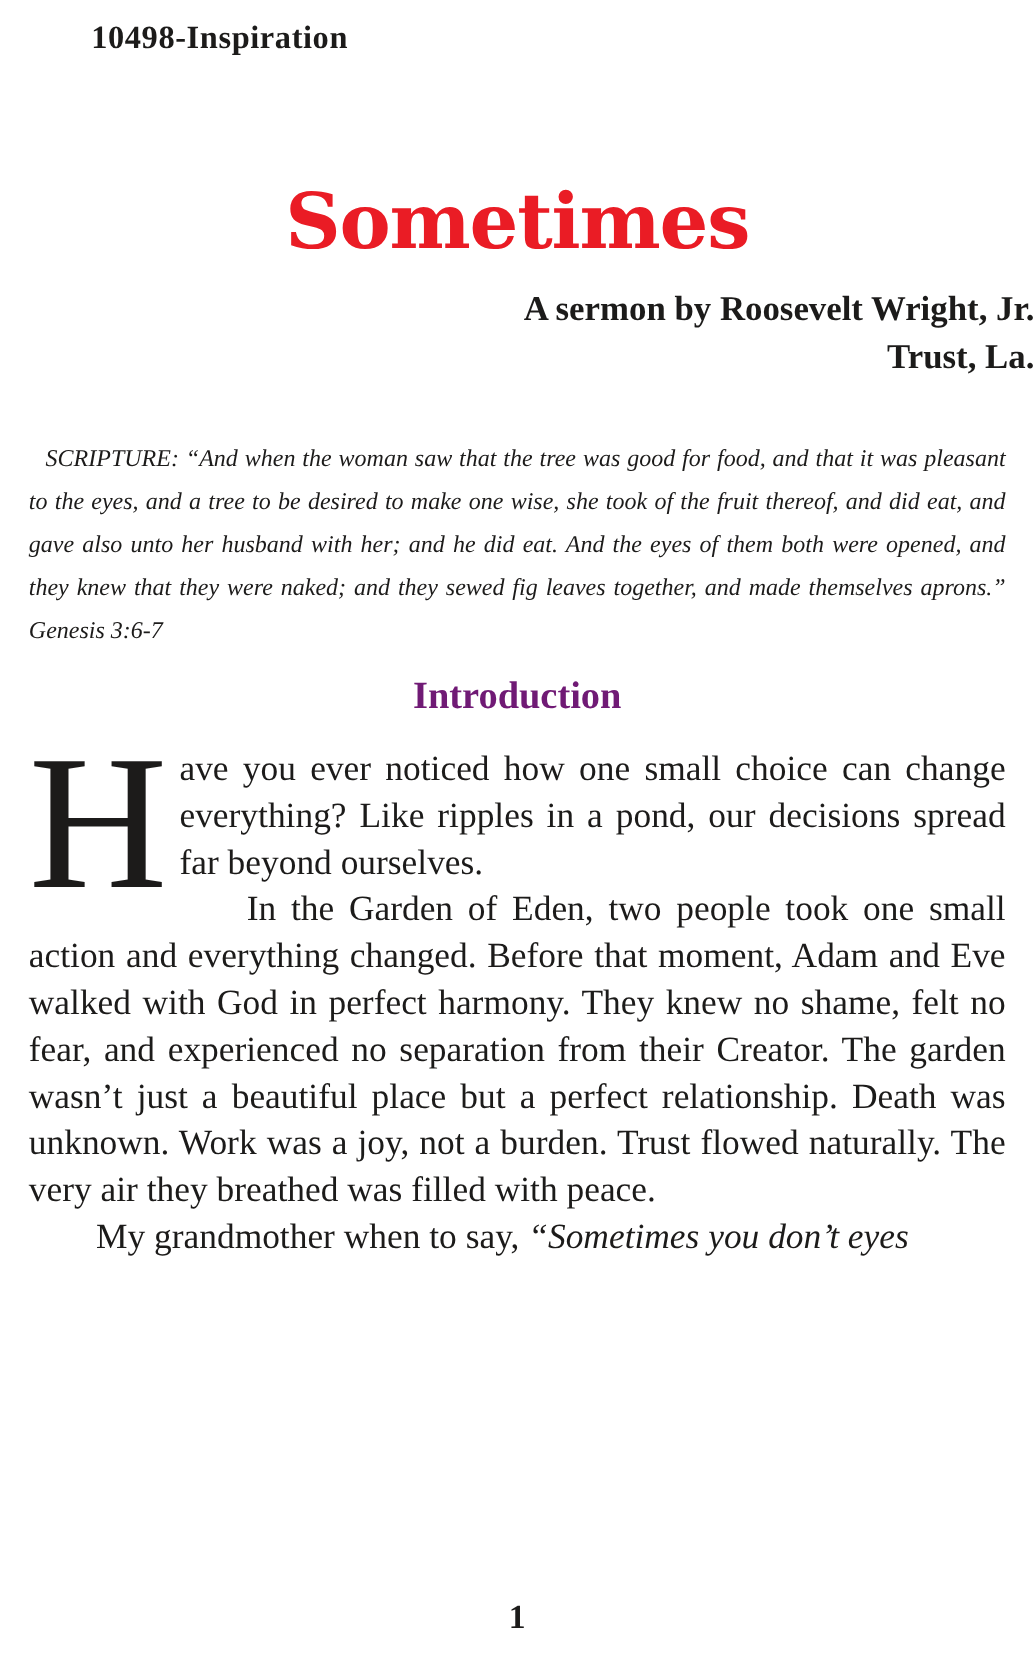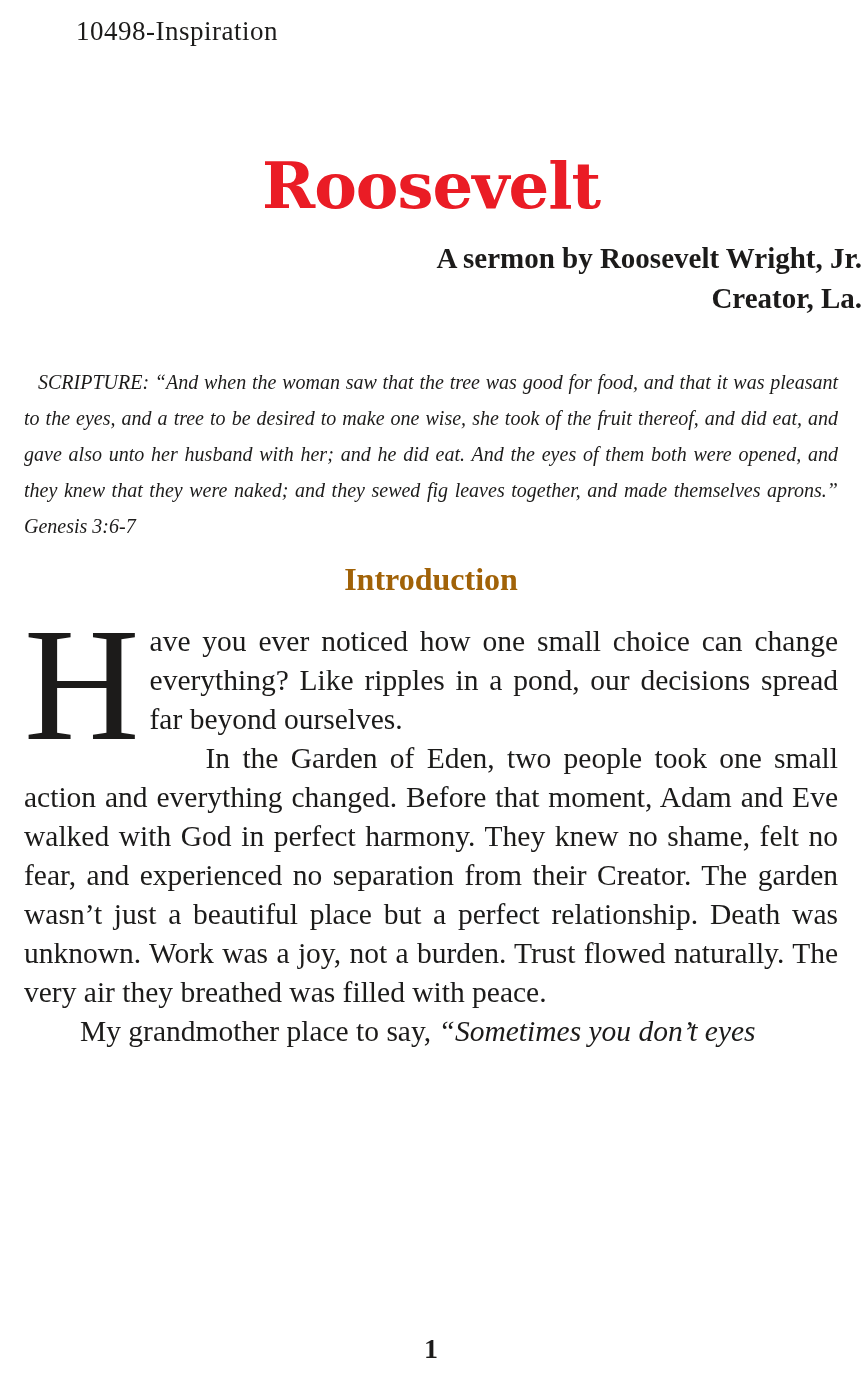--- a/index.html
+++ b/index.html
@@ -12,21 +12,21 @@
     width: 862px;
     height: 1381px;
     background: #ffffff;
     font-family: "Liberation Serif", serif;
     color: #1c1b1a;
     overflow: hidden;
   }
   .doc-id {
     margin: 16px 0 0 76px;
     font-size: 27px;
-    font-weight: normal;
+    font-weight: bold;
     letter-spacing: 0.5px;
   }
   .title {
     margin: 88px 10px 0 10px;
     text-align: center;
     font-family: "DejaVu Serif", serif;
     font-weight: bold;
     font-size: 64px;
     line-height: 101px;
     letter-spacing: -1px;
@@ -92,34 +92,34 @@
   }
 </style>
 </head>
 <body>
 
 <div class="page" style="color: rgb(28, 27, 26);">
 
   <div class="doc-id">10498-Inspiration</div>
 
   <div class="title" style="color: rgb(234, 28, 37);">
-    <div>Roosevelt</div>
+    <div>Sometimes</div>
   </div>
 
   <div class="byline">
     <div>A sermon by Roosevelt Wright, Jr.</div>
-    <div>Creator, La.</div>
+    <div>Trust, La.</div>
   </div>
 
 
   <div class="scripture">SCRIPTURE: “And when the woman saw that the tree was good for food, and that it was pleasant to the eyes, and a tree to be desired to make one wise, she took of the fruit thereof, and did eat, and gave also unto her husband with her; and he did eat. And the eyes of them both were opened, and they knew that they were naked; and they sewed fig leaves together, and made themselves aprons.” Genesis 3:6-7</div>
 
-  <div class="section-heading" style="color: #a16207;">Introduction</div>
+  <div class="section-heading" style="color: #701a75;">Introduction</div>
 
   <div class="body-copy">
     <p><span class="drop-cap">H</span><span>ave you ever noticed how one small choice can change everything? Like ripples in a pond, our decisions spread far beyond ourselves.</span></p>
     <p class="indent">In the Garden of Eden, two people took one small action and everything changed. Before that moment, Adam and Eve walked with God in perfect harmony. They knew no shame, felt no fear, and experienced no separation from their Creator. The garden wasn’t just a beautiful place but a perfect relationship. Death was unknown. Work was a joy, not a burden. Trust flowed naturally. The very air they breathed was filled with peace.</p>
-    <p class="indent"><span>My grandmother place to say, </span><span class="quote-italic">“Sometimes you don’t eyes</span></p>
+    <p class="indent"><span>My grandmother when to say, </span><span class="quote-italic">“Sometimes you don’t eyes</span></p>
   </div>
 
   <div class="page-number">1</div>
 
 </div>
 
 </body></html>

